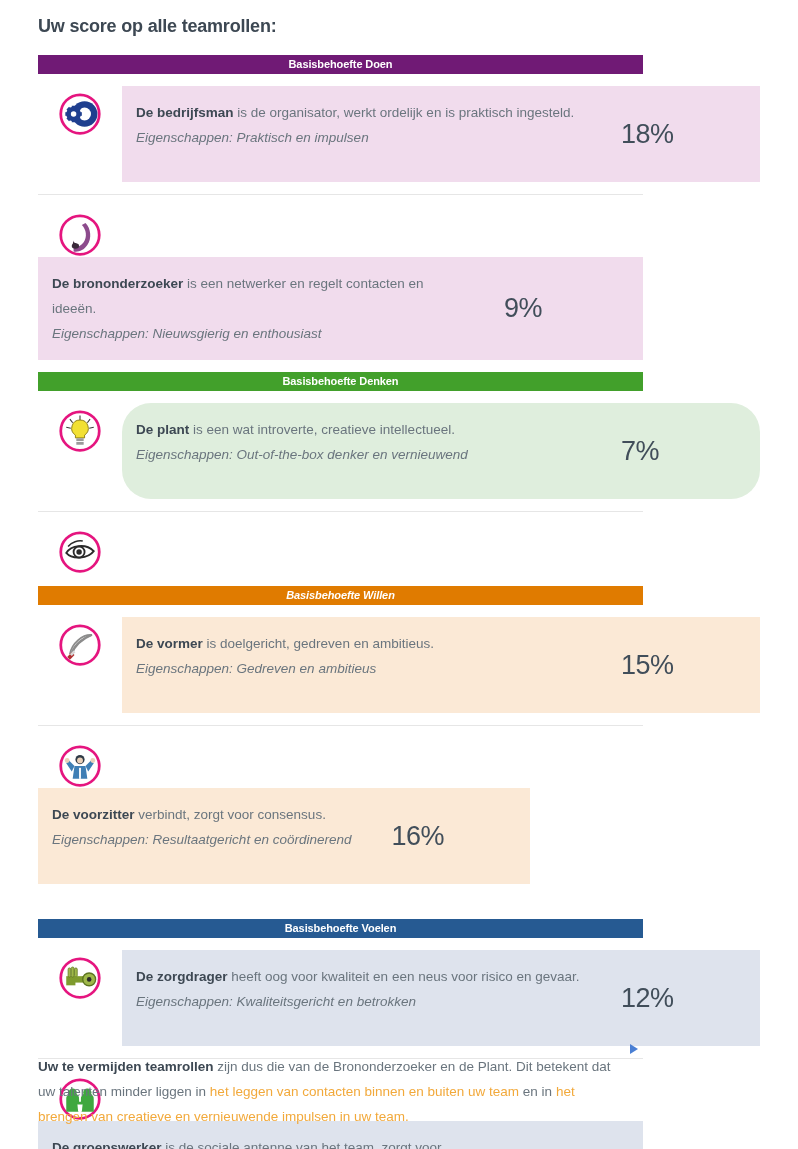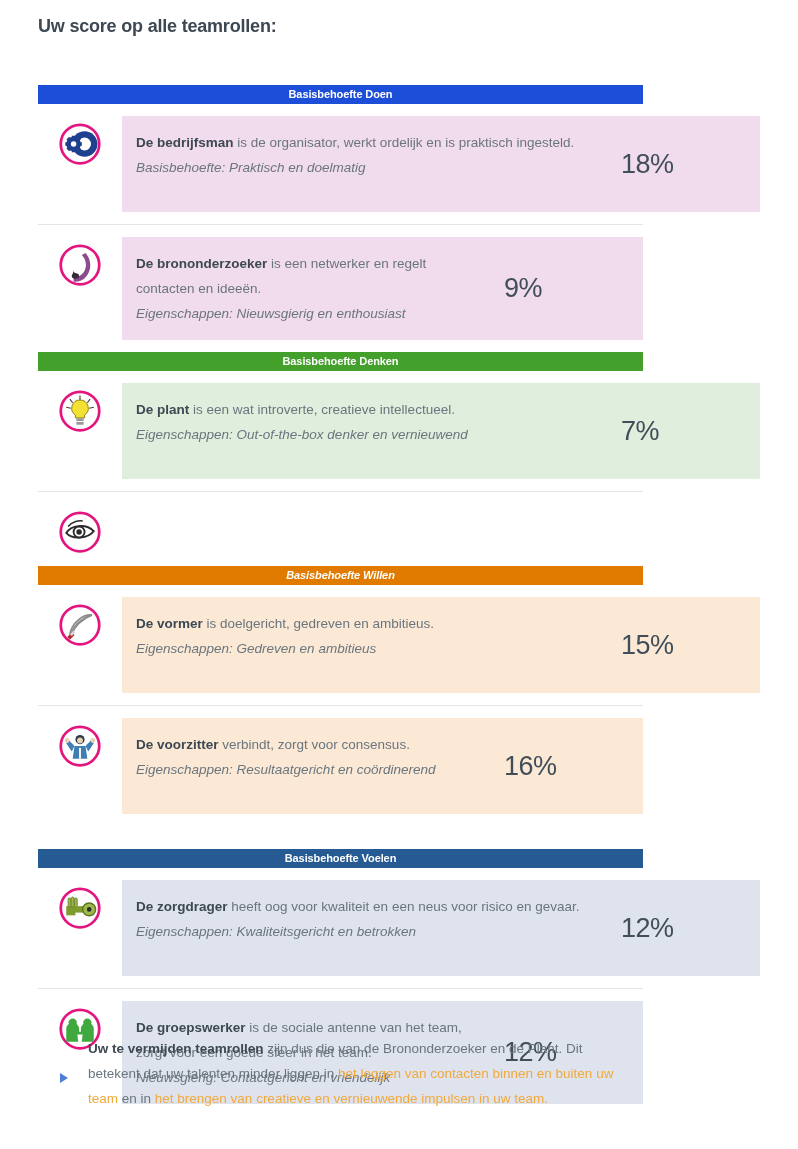--- a/index.html
+++ b/index.html
@@ -48,20 +48,21 @@
   .role-row {
     position: relative;
     display: flex;
     align-items: flex-start;
     padding-top: 12px;
     padding-bottom: 12px;
   }
   .role-row.with-rule {
     border-top: 1px solid #e6e6e6;
     width: 605px;
+    flex-direction: column;
   }
   .icon-cell {
     width: 84px;
     min-width: 84px;
     display: flex;
     justify-content: center;
     align-items: flex-start;
     padding-top: 6px;
   }
   .icon-badge {
@@ -99,37 +100,38 @@
     font-weight: normal;
     color: #414e5a;
     display: flex;
     align-items: center;
     padding-left: 18px;
     box-sizing: border-box;
     letter-spacing: -0.5px;
   }
 
   
-  .bar-doen   { background: #1d4ed8; margin-top: 30px; }
+  .bar-doen   { background: #701a75; }
   .bar-denken { background: #42a02b; }
   .bar-willen { background: #e07b00; font-style: italic; }
   .bar-voelen { background: #265a92; margin-top: 23px; }
 
   .body-doen   { background: #f1dced; }
-  .body-denken { background: #dfeedd; }
+  .body-denken { background: #dfeedd; border-radius: 29px; }
   .body-willen { background: #fbe9d6; }
   .body-voelen { background: #dee3ed; }
 
   .footer-note {
     position: absolute;
     left: 38px;
     top: 1036px;
     width: 620px;
     display: flex;
-    align-items: center;
+    align-items: flex-end;
+    flex-direction: column;
   }
   .bullet-cell {
     width: 50px;
     min-width: 50px;
     padding-top: 8px;
     padding-left: 22px;
     box-sizing: border-box;
   }
   .bullet-tri {
     display: block;
@@ -176,21 +178,21 @@
                 <rect x="8" y="22" width="18" height="4"></rect>
                 <rect x="15" y="15" width="4" height="18"></rect>
               </g>
             </g>
             <circle cx="17" cy="24" r="3" fill="#ffffff"></circle>
           </svg>
         </div>
         <div class="role-body body-doen">
           <div class="role-text">
             <span><b>De bedrijfsman</b><span> is de organisator, werkt ordelijk en is praktisch ingesteld.</span></span>
-            <div class="role-props">Basisbehoefte: Praktisch en doelmatig</div>
+            <div class="role-props">Eigenschappen: Praktisch en impulsen</div>
           </div>
           <div class="role-score">18%</div>
         </div>
       </div>
 
       <div class="role-row with-rule">
         <div class="icon-cell">
           <svg class="icon-badge" viewBox="0 0 48 48">
             <circle cx="24" cy="24" r="21" fill="#ffffff" stroke="#e5157f" stroke-width="3"></circle>
             <path d="M30 11 c6 6 7 17 2 24 c-4 6 -10 8 -15 7 l0 -5 c4 1 8 -1 11 -5 c4 -6 3 -14 -2 -19 z" fill="#8c4b8c"></path>

